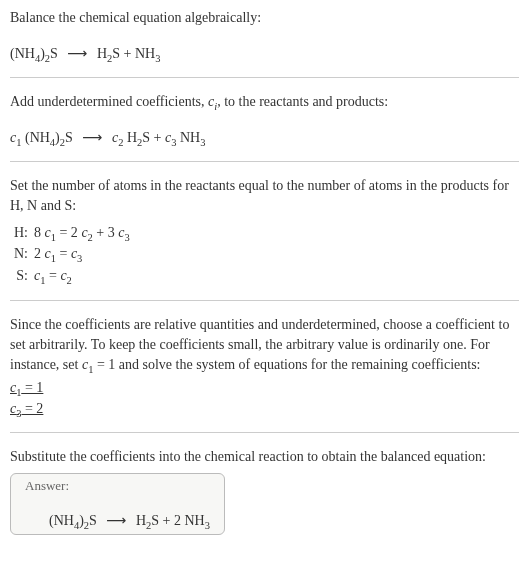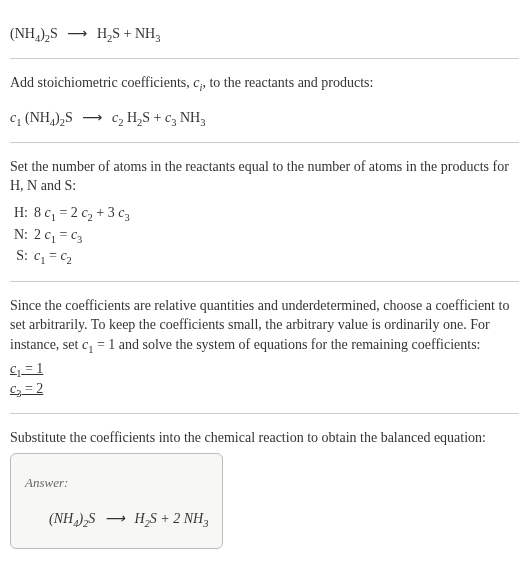--- a/index.html
+++ b/index.html
@@ -56,51 +56,51 @@
     .coeffs {
       margin-top: 4px;
     }
     .coeffs div {
       margin: 1px 0;
       text-decoration: underline;
     }
     .answer-box {
       border: 1px solid #bbb;
       border-radius: 6px;
-      padding: 20px 14px;
+      padding: 3px 14px;
       display: inline-block;
       background: #f7f7f5;
       margin-top: 6px;
-      font-style: italic;
     }
     .answer-label {
       color: #666;
       font-size: 13px;
       margin-bottom: 6px;
     }
     .answer-eq {
       padding-left: 24px;
     }
   </style>
 </head>
 <body>
 
 <div class="section">
+  <div>Balance the chemical equation algebraically:</div>
   <div class="equation">
     <span>(NH</span><span class="sub">4</span><span>)</span><span class="sub">2</span><span>S</span>
     <span class="arrow">⟶</span>
     <span>H</span><span class="sub">2</span><span>S + NH</span><span class="sub">3</span>
   </div>
 </div>
 
 <hr class="divider">
 
 <div class="section">
   <div>
-    <span>Add stoichiometric coefficients, </span><span class="italic">c</span><span class="sub italic">i</span><span>, to the reactants and products:</span>
+    <span>Add underdetermined coefficients, </span><span class="italic">c</span><span class="sub italic">i</span><span>, to the reactants and products:</span>
   </div>
   <div class="equation">
     <span class="italic">c</span><span class="sub">1</span><span> (NH</span><span class="sub">4</span><span>)</span><span class="sub">2</span><span>S</span>
     <span class="arrow">⟶</span>
     <span class="italic">c</span><span class="sub">2</span><span> H</span><span class="sub">2</span><span>S + </span><span class="italic">c</span><span class="sub">3</span><span> NH</span><span class="sub">3</span>
   </div>
 </div>
 
 <hr class="divider">
 

